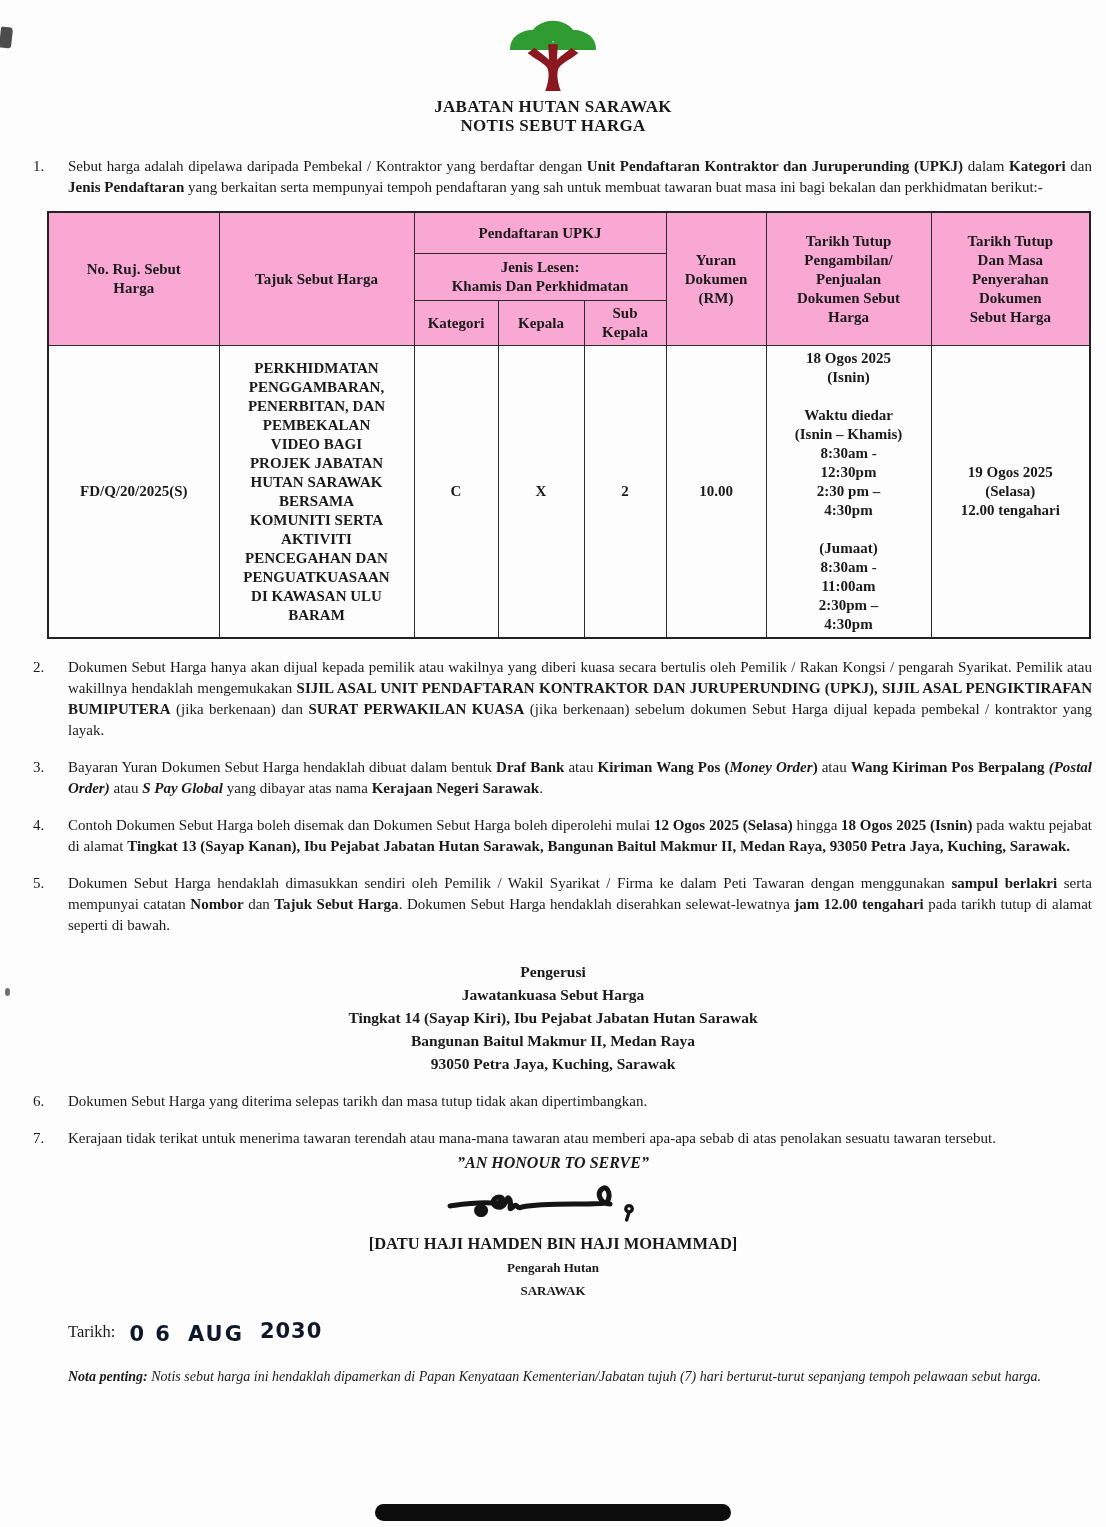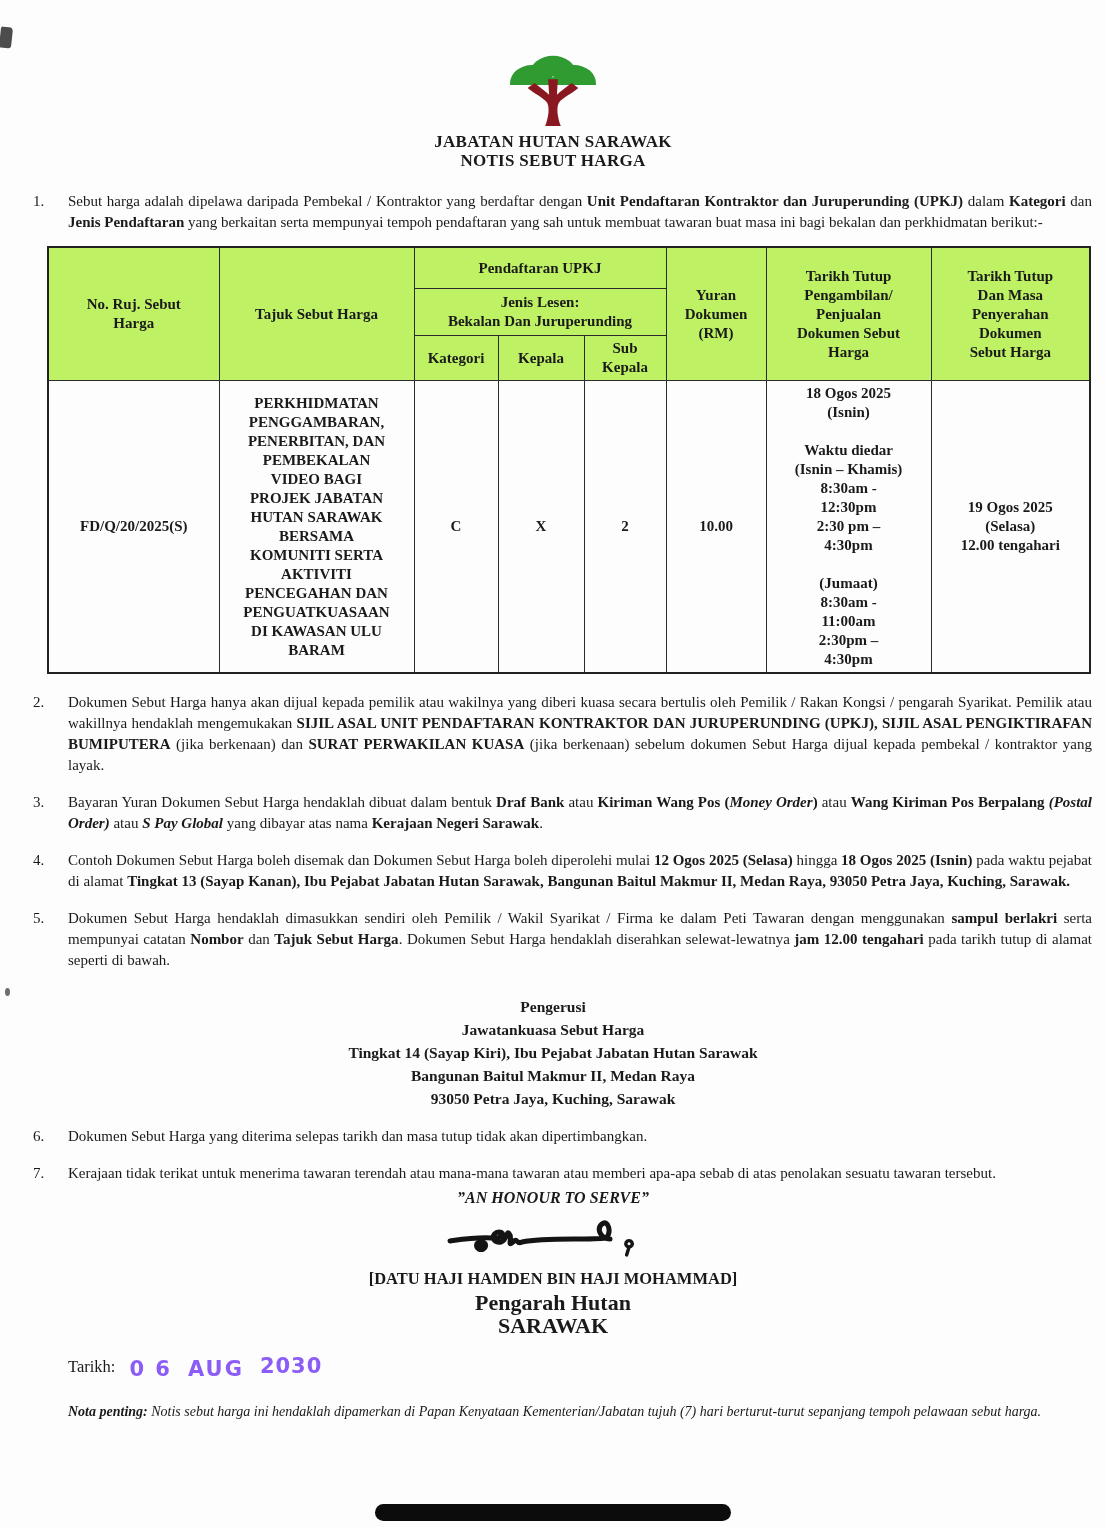--- a/index.html
+++ b/index.html
@@ -6,55 +6,55 @@
   .page{
     position:relative;
     width:1106px;height:1527px;
     margin:0 auto;
     background:#fdfdfd;
     overflow:hidden;
     font-family:"Liberation Serif","DejaVu Serif",serif;
     color:#1a1a1a;
   }
   
-  .logo-block{padding-top:28px;text-align:center;margin-top:20px;}
+  .logo-block{padding-top:13px;text-align:center;}
   .logo-block svg{display:inline-block;}
   .org-title{text-align:center;font-weight:bold;font-size:17px;line-height:19px;letter-spacing:.3px;}
   
   .para{display:flex;margin:0 14px 0 33px;}
   .para .num{flex:none;width:35px;font-size:15px;line-height:21px;}
   .para .ptext{flex:1;font-size:15px;line-height:21px;text-align:justify;white-space:pre-wrap;}
   .mt-item{margin-top:16px;}
   .mt-first{margin-top:21px;}
   
   table.notice{
     border-collapse:collapse;table-layout:fixed;
     margin:13px 0 0 47px;width:1042px;
     font-size:15px;
   }
   table.notice th,table.notice td{
     border:1.5px solid #2b2b2b;
     font-weight:bold;text-align:center;vertical-align:middle;
     padding:3px 4px;white-space:pre-line;line-height:19px;
   }
-  table.notice th{background:#bef264;margin-left:17px;}
+  table.notice th{background:#f9a8d4;margin-left:17px;}
   table.notice{border:2px solid #222;}
   td.cell-tajuk{line-height:20px;}
   td.cell-sched{line-height:20px;}
   .h-upkj{height:34px;}
   .h-jenis{height:40px;}
   .h-sub{height:36px;}
   .body-row{height:282px;}
   
   .center-block{text-align:center;font-weight:bold;font-size:15.5px;line-height:23px;white-space:pre-line;}
   .motto1{margin-top:12px;text-align:center;font-weight:bold;font-size:16px;white-space:pre;}
   .motto2{text-align:center;font-weight:bold;font-style:italic;font-size:16px;white-space:pre;margin-top:5px;}
   .sig-wrap{text-align:center;margin-top:4px;}
   .sig-name{font-weight:bold;font-size:16.5px;line-height:24px;}
-  .sig-role{text-align:center;font-weight:bold;font-size:22px;line-height:23px;}
+  .sig-role{text-align:center;font-weight:bold;font-size:13px;line-height:23px;}
   
   .date-row{display:flex;align-items:flex-start;margin:20px 0 0 68px;}
   .date-label{font-size:16.5px;}
   .stamp{
     font-family:"DejaVu Sans","Liberation Sans",sans-serif;
     font-weight:bold;font-size:21px;letter-spacing:2px;
     margin-left:14px;display:flex;gap:16px;align-items:baseline;
   }
   .stamp .yr{transform:translateY(-3px);letter-spacing:1px;}
   
@@ -115,21 +115,21 @@
 Dokumen Sebut
 Harga</th>
         <th rowspan="3">Tarikh Tutup
 Dan Masa
 Penyerahan
 Dokumen
 Sebut Harga</th>
       </tr>
       <tr>
         <th colspan="3" class="h-jenis">Jenis Lesen:
-Bekalan Dan Juruperunding</th>
+Khamis Dan Perkhidmatan</th>
       </tr>
       <tr>
         <th class="h-sub">Kategori</th>
         <th class="h-sub">Kepala</th>
         <th class="h-sub">Sub
 Kepala</th>
       </tr>
     </thead>
     <tbody>
       <tr class="body-row">
@@ -218,21 +218,21 @@
       <path d="M35,28 a7,6.5 0 1 0 0.1,0 z" fill="#141414"></path>
       <path d="M183,36 a3.2,3.2 0 1 1 0.1,0 l-2.5,8" fill="none" stroke="#141414" stroke-width="3.4" stroke-linecap="round"></path>
     </svg>
     <div class="sig-name">[DATU HAJI HAMDEN BIN HAJI MOHAMMAD]</div>
     <div class="sig-role">Pengarah Hutan</div>
     <div class="sig-role">SARAWAK</div>
   </div>
 
   <div class="date-row">
     <span class="date-label">Tarikh:</span>
-    <span class="stamp" style="color:#8b5cf6">
+    <span class="stamp" style="color:#0f172a">
       <span>0 6</span>
       <span>AUG</span>
       <span class="yr">2030</span>
     </span>
   </div>
 
   <div class="footnote">
     <span class="lead">Nota penting:</span><span>  Notis sebut harga ini hendaklah dipamerkan di Papan Kenyataan Kementerian/Jabatan tujuh (7) hari berturut-turut sepanjang tempoh pelawaan sebut harga.</span>
   </div>
 

